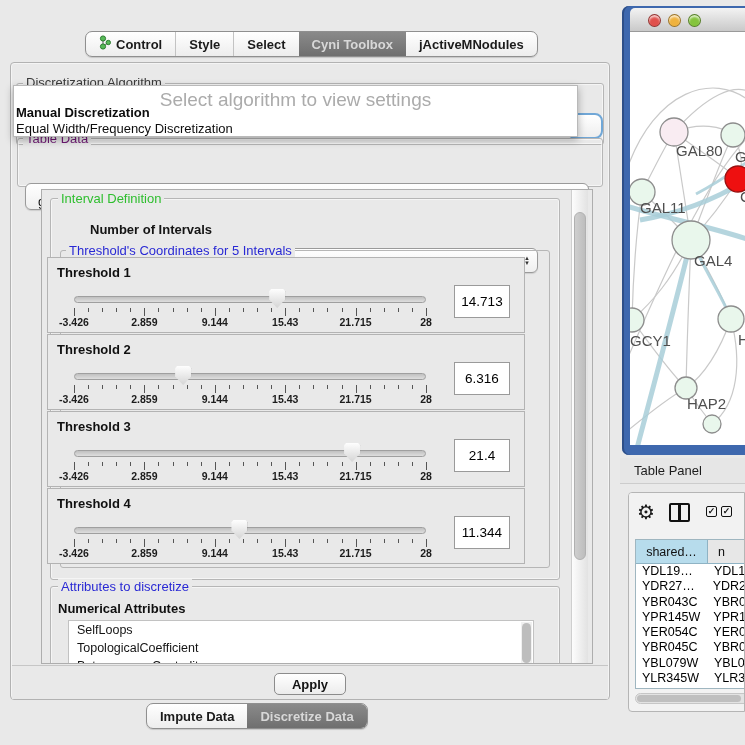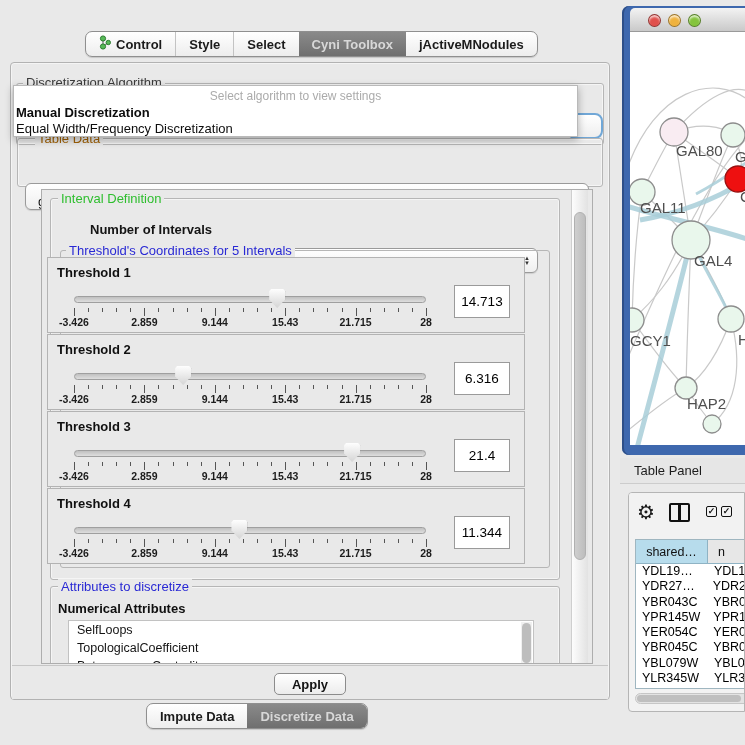--- a/index.html
+++ b/index.html
@@ -33,28 +33,28 @@
 
   
   #algo-group { left:5px; top:20px; width:588px; height:62px; }
   #algo-group-title { left:12px; top:12px; color:#3a3a3a; }
   #algo-combo-ring { position:absolute; left:556px; top:50px; width:36px; height:26px;
                      border:2px solid #70a7d7; border-radius:8px; background:linear-gradient(#fff,#eee); }
 
   
   #algo-popup { position:absolute; left:13px; top:85px; width:565px; height:52px; background:#fff;
                 border:1px solid #b9b9b9; box-shadow:0 3px 8px rgba(0,0,0,.3); z-index:30; }
-  #algo-popup .hint { position:absolute; left:0; right:0; top:3px; text-align:center; color:#ababab; font-size:12px; }
+  #algo-popup .hint { position:absolute; left:0; right:0; top:3px; text-align:center; color:#ababab; font-size:19px; }
   #algo-popup .opt { position:absolute; left:2px; font-size:13px; color:#0d0d0d; }
   #algo-popup .opt.first { top:19px; font-weight:bold; }
   #algo-popup .opt.second { top:35px; }
 
   
   #tabledata-group { left:6px; top:75px; width:586px; height:49px; }
-  #tabledata-title { left:24px; top:68px; color:#a16207; }
+  #tabledata-title { left:12px; top:68px; color:#701a75; }
   .combo { position:absolute; border:1px solid #9a9a9a; border-radius:6px;
            background:linear-gradient(#ffffff,#efefef); display:flex; align-items:flex-end;
            font-size:13px; color:#111; padding-left:12px; box-shadow:0 1px 1px rgba(0,0,0,.12);margin-top:32px; }
   .combo .spin { position:absolute; right:7px; top:0; bottom:0; display:flex; flex-direction:column;
                  justify-content:center; line-height:5px; font-size:6px; color:#333; }
   #tabledata-combo { left:14px; top:88px; width:564px; height:27px; }
 
   
   #inner-panel { position:absolute; left:30px; top:126px; width:552px; height:475px;
                  border:1px solid #adadad; background:#e9e9e9; overflow:hidden; }

